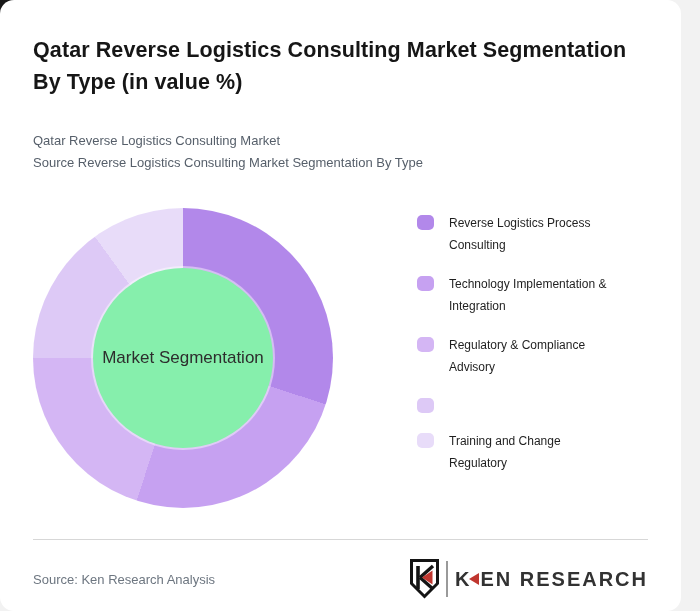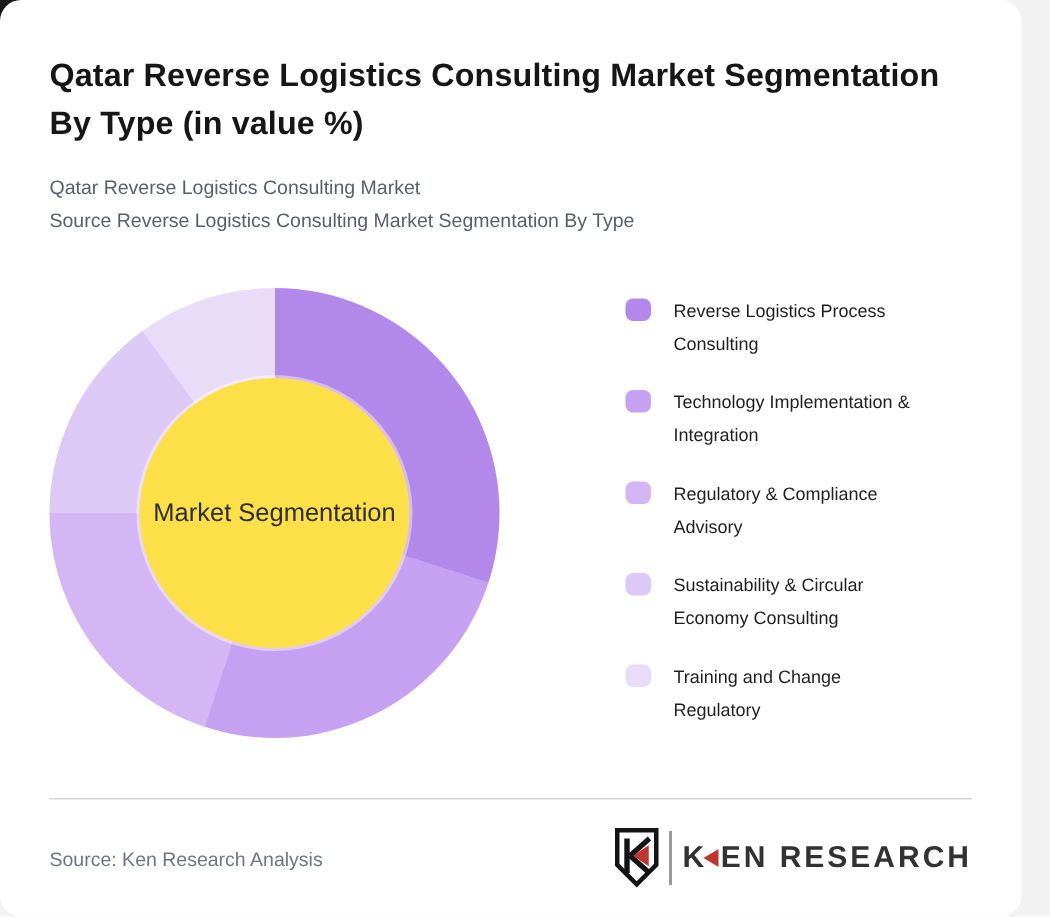--- a/index.html
+++ b/index.html
@@ -15,21 +15,21 @@
     width: 681px; height: 611px;
     background: #ffffff; border-radius: 14px;
     padding: 30px 33px 0 33px;
   }
 
   .chart-title {
     font-size: 21.5px; line-height: 32px; font-weight: 700;
     color: #161616; letter-spacing: 0.1px; max-width: 600px;
     margin-top: 4px;
   }
-  .subtitles { margin-top: 16px; }
+  .subtitles { margin-top: 32px; }
   .subtitle { font-size: 13px; line-height: 22px; color: #565f6a; }
 
   .chart-row { display: flex; align-items: flex-start; margin-top: 34px; }
 
   .donut-wrap { position: relative; width: 300px; height: 300px; flex-shrink: 0; }
   .donut-ring { width: 300px; height: 300px; border-radius: 50%; }
   .donut-hole {
     position: absolute; left: 60px; top: 60px; width: 180px; height: 180px;
     border-radius: 50%;
     box-shadow: 0 0 0 2px rgba(255,255,255,0.45);
@@ -76,21 +76,21 @@
   <h1 class="chart-title">Qatar Reverse Logistics Consulting Market Segmentation By Type (in value %)</h1>
 
   <div class="subtitles">
     <div class="subtitle">Qatar Reverse Logistics Consulting Market</div>
     <div class="subtitle">Source Reverse Logistics Consulting Market Segmentation By Type</div>
   </div>
 
   <div class="chart-row">
     <div class="donut-wrap">
       <div class="donut-ring" style="background: conic-gradient(rgb(178, 136, 234) 0deg, rgb(178, 136, 234) 108deg, rgb(198, 161, 241) 108deg, rgb(198, 161, 241) 198deg, rgb(212, 182, 244) 198deg, rgb(212, 182, 244) 270deg, rgb(221, 201, 246) 270deg, rgb(221, 201, 246) 324deg, rgb(232, 220, 249) 324deg, rgb(232, 220, 249) 360deg);"></div>
-      <div class="donut-hole" style="background: #fde047;">
+      <div class="donut-hole" style="background: #86efac;">
         <span class="donut-center-label">Market Segmentation</span>
       </div>
     </div>
     <ul class="legend">
         <li class="legend-item">
           <span class="legend-swatch" style="background: rgb(178, 136, 234);"></span>
           <span class="legend-label">Reverse Logistics Process
 Consulting</span>
         </li>
         <li class="legend-item">
@@ -98,22 +98,20 @@
           <span class="legend-label">Technology Implementation &amp;
 Integration</span>
         </li>
         <li class="legend-item">
           <span class="legend-swatch" style="background: rgb(212, 182, 244);"></span>
           <span class="legend-label">Regulatory &amp; Compliance
 Advisory</span>
         </li>
         <li class="legend-item">
           <span class="legend-swatch" style="background: rgb(221, 201, 246);"></span>
-          <span class="legend-label">Sustainability &amp; Circular
-Economy Consulting</span>
         </li>
         <li class="legend-item">
           <span class="legend-swatch" style="background: rgb(232, 220, 249);"></span>
           <span class="legend-label">Training and Change
 Regulatory</span>
         </li>
       </ul>
   </div>
 
   <div class="divider"></div>

